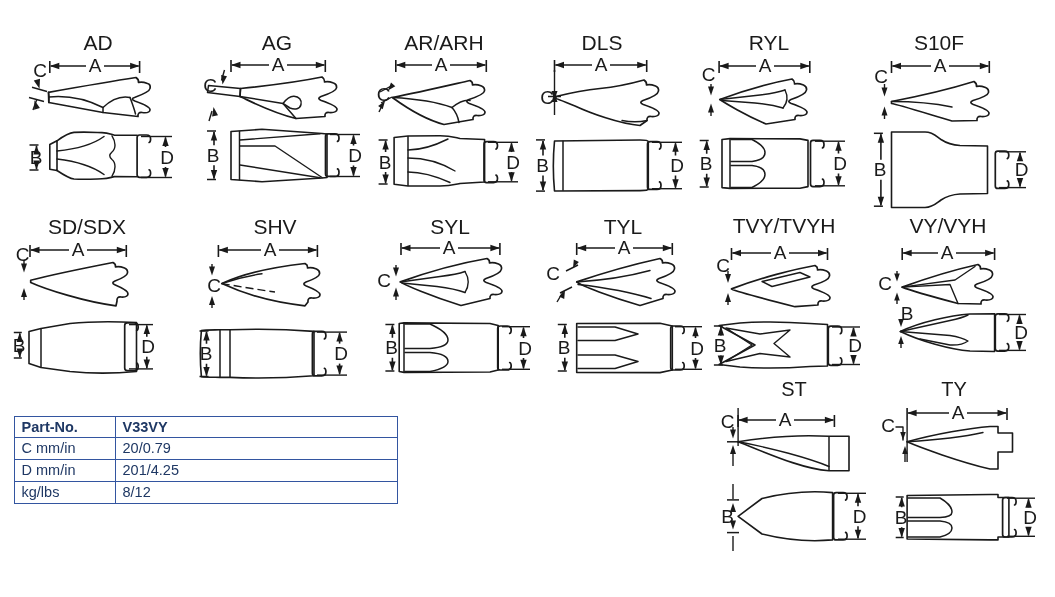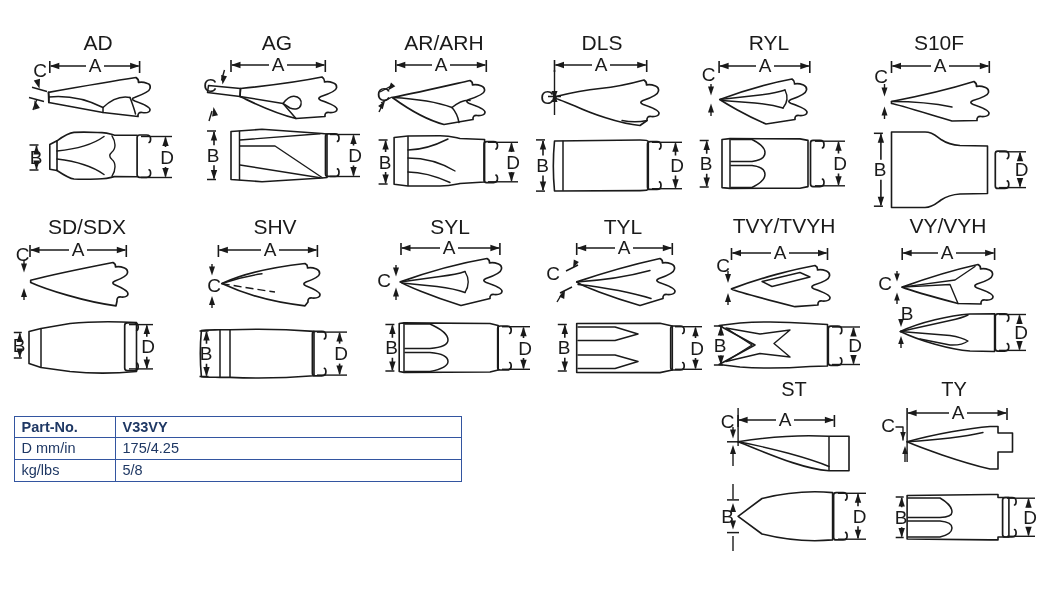--- a/index.html
+++ b/index.html
@@ -1,17 +1,17 @@
 <!DOCTYPE html>
 <html><head><meta charset="utf-8">
 <style>
 html,body{margin:0;padding:0;background:#fff;width:1055px;height:597px;overflow:hidden;}
 #page{position:relative;width:1055px;height:597px;font-family:"Liberation Sans",sans-serif;}
 svg.main{position:absolute;left:0;top:0;}
-table.spec{position:absolute;left:13.5px;top:415.5px;width:448px;border-collapse:collapse;
+table.spec{position:absolute;left:13.5px;top:415.5px;width:384px;border-collapse:collapse;
  font-family:"Liberation Sans",sans-serif;font-size:14.5px;color:#1f3864;}
 table.spec td{border:1.4px solid #3355a0;height:20.8px;padding:0 0 0 7px;line-height:1;}
 table.spec td.h{width:93px;}
 table.spec td.b{font-weight:bold;}
 </style></head>
 <body>
 <div id="page">
 <svg class="main" width="1055" height="597" viewBox="0 0 1055 597">
 <text x="98" y="50" font-size="21" font-weight="normal" text-anchor="middle" fill="#1a1a1a" font-family="&quot;Liberation Sans&quot;, sans-serif">AD</text>
       <line x1="49.8" y1="61" x2="49.8" y2="73" stroke="#1a1a1a" stroke-width="1.6"></line>
@@ -510,21 +510,25 @@
       <text x="1030" y="523.75" font-size="19" font-weight="normal" text-anchor="middle" fill="#1a1a1a" font-family="&quot;Liberation Sans&quot;, sans-serif">D</text>
 </svg>
 
 <table class="spec">
 <tbody>
         <tr>
           <td class="h b">Part-No.</td>
           <td class="b">V33VY</td>
         </tr>
 <tr>
+          <td class="h">C mm/in</td>
+          <td>20/0.79</td>
+        </tr>
+<tr>
           <td class="h">D mm/in</td>
-          <td>175/4.25</td>
+          <td>201/4.25</td>
         </tr>
 <tr>
           <td class="h">kg/lbs</td>
-          <td>5/8</td>
+          <td>8/12</td>
         </tr>
 </tbody>
     </table>
 </div>
 </body></html>

